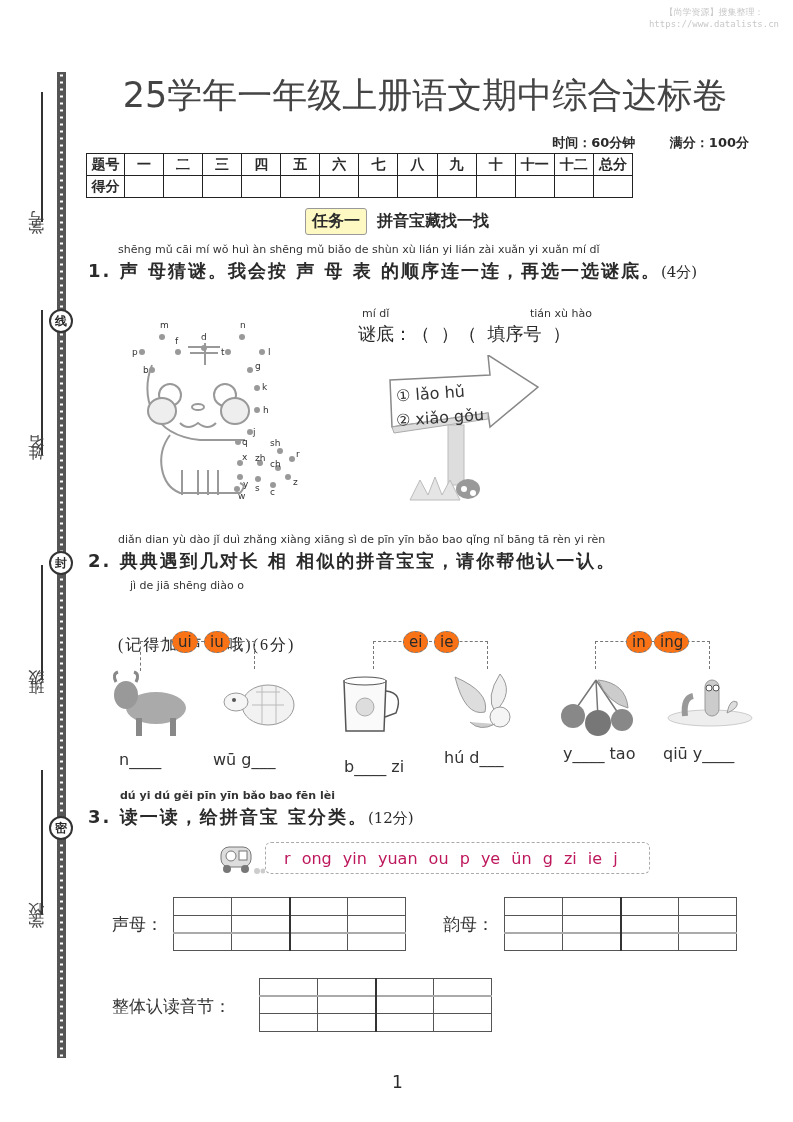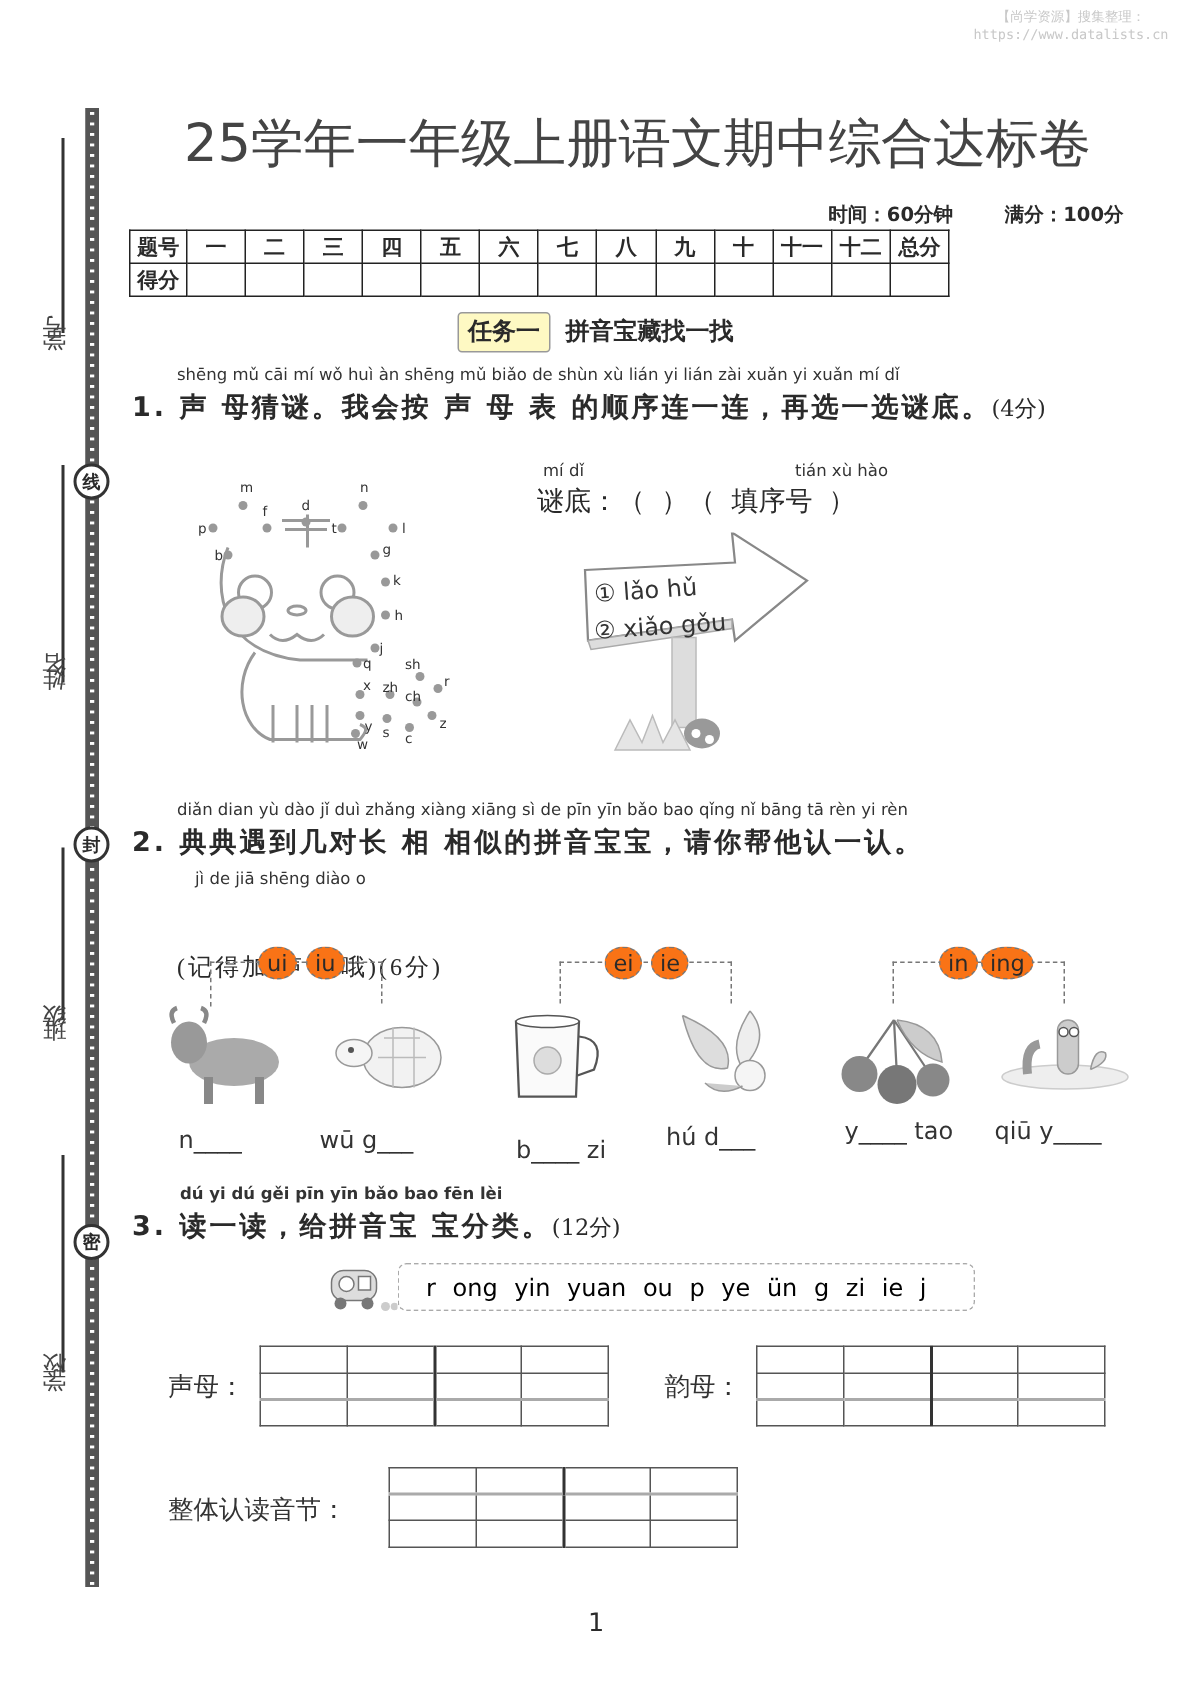--- a/index.html
+++ b/index.html
@@ -42,21 +42,21 @@
   .tiger { position: absolute; left: 110px; top: 315px; width: 210px; height: 190px; }
   .sign { position: absolute; left: 380px; top: 355px; width: 160px; height: 150px; }
   .sign-text { position: absolute; font-size: 16px; color: #333; white-space: nowrap; }
 
   .bubble { position: absolute; border: 1.5px dashed #777; border-radius: 50%; font-size: 15px; height: 22px; padding: 0 5px; display: flex; align-items: center; justify-content: center; background: #f97316; }
   .dash-h { position: absolute; border-top: 1.5px dashed #777; }
   .dash-v { position: absolute; border-left: 1.5px dashed #777; }
   .pic { position: absolute; }
   .word { position: absolute; font-size: 16px; white-space: nowrap; color: #333; }
 
-  .letters-box { position: absolute; left: 265px; top: 842px; width: 385px; height: 32px; border: 1.5px dashed #aaa; border-radius: 6px; font-size: 16px; padding-left: 18px; display: flex; align-items: center; word-spacing: 6px; color: #000000; }
+  .letters-box { position: absolute; left: 265px; top: 842px; width: 385px; height: 32px; border: 1.5px dashed #aaa; border-radius: 6px; font-size: 16px; padding-left: 18px; display: flex; align-items: center; word-spacing: 6px; color: #be185d; }
   .car { position: absolute; left: 217px; top: 843px; width: 48px; height: 32px; }
 
   .grid-label { position: absolute; font-size: 17px; font-family: "DejaVu Serif", serif; color: #333; }
   table.grid { position: absolute; border-collapse: collapse; }
   table.grid td { width: 58px; height: 17.5px; border: 1px solid #555; }
   table.grid td.thick-l { border-left: 2px solid #333; }
   table.grid tr.mid td { border-top: 2px solid #aaa; }
 
   .page-num { position: absolute; left: 392px; top: 1072px; font-size: 17px; }
 </style>

